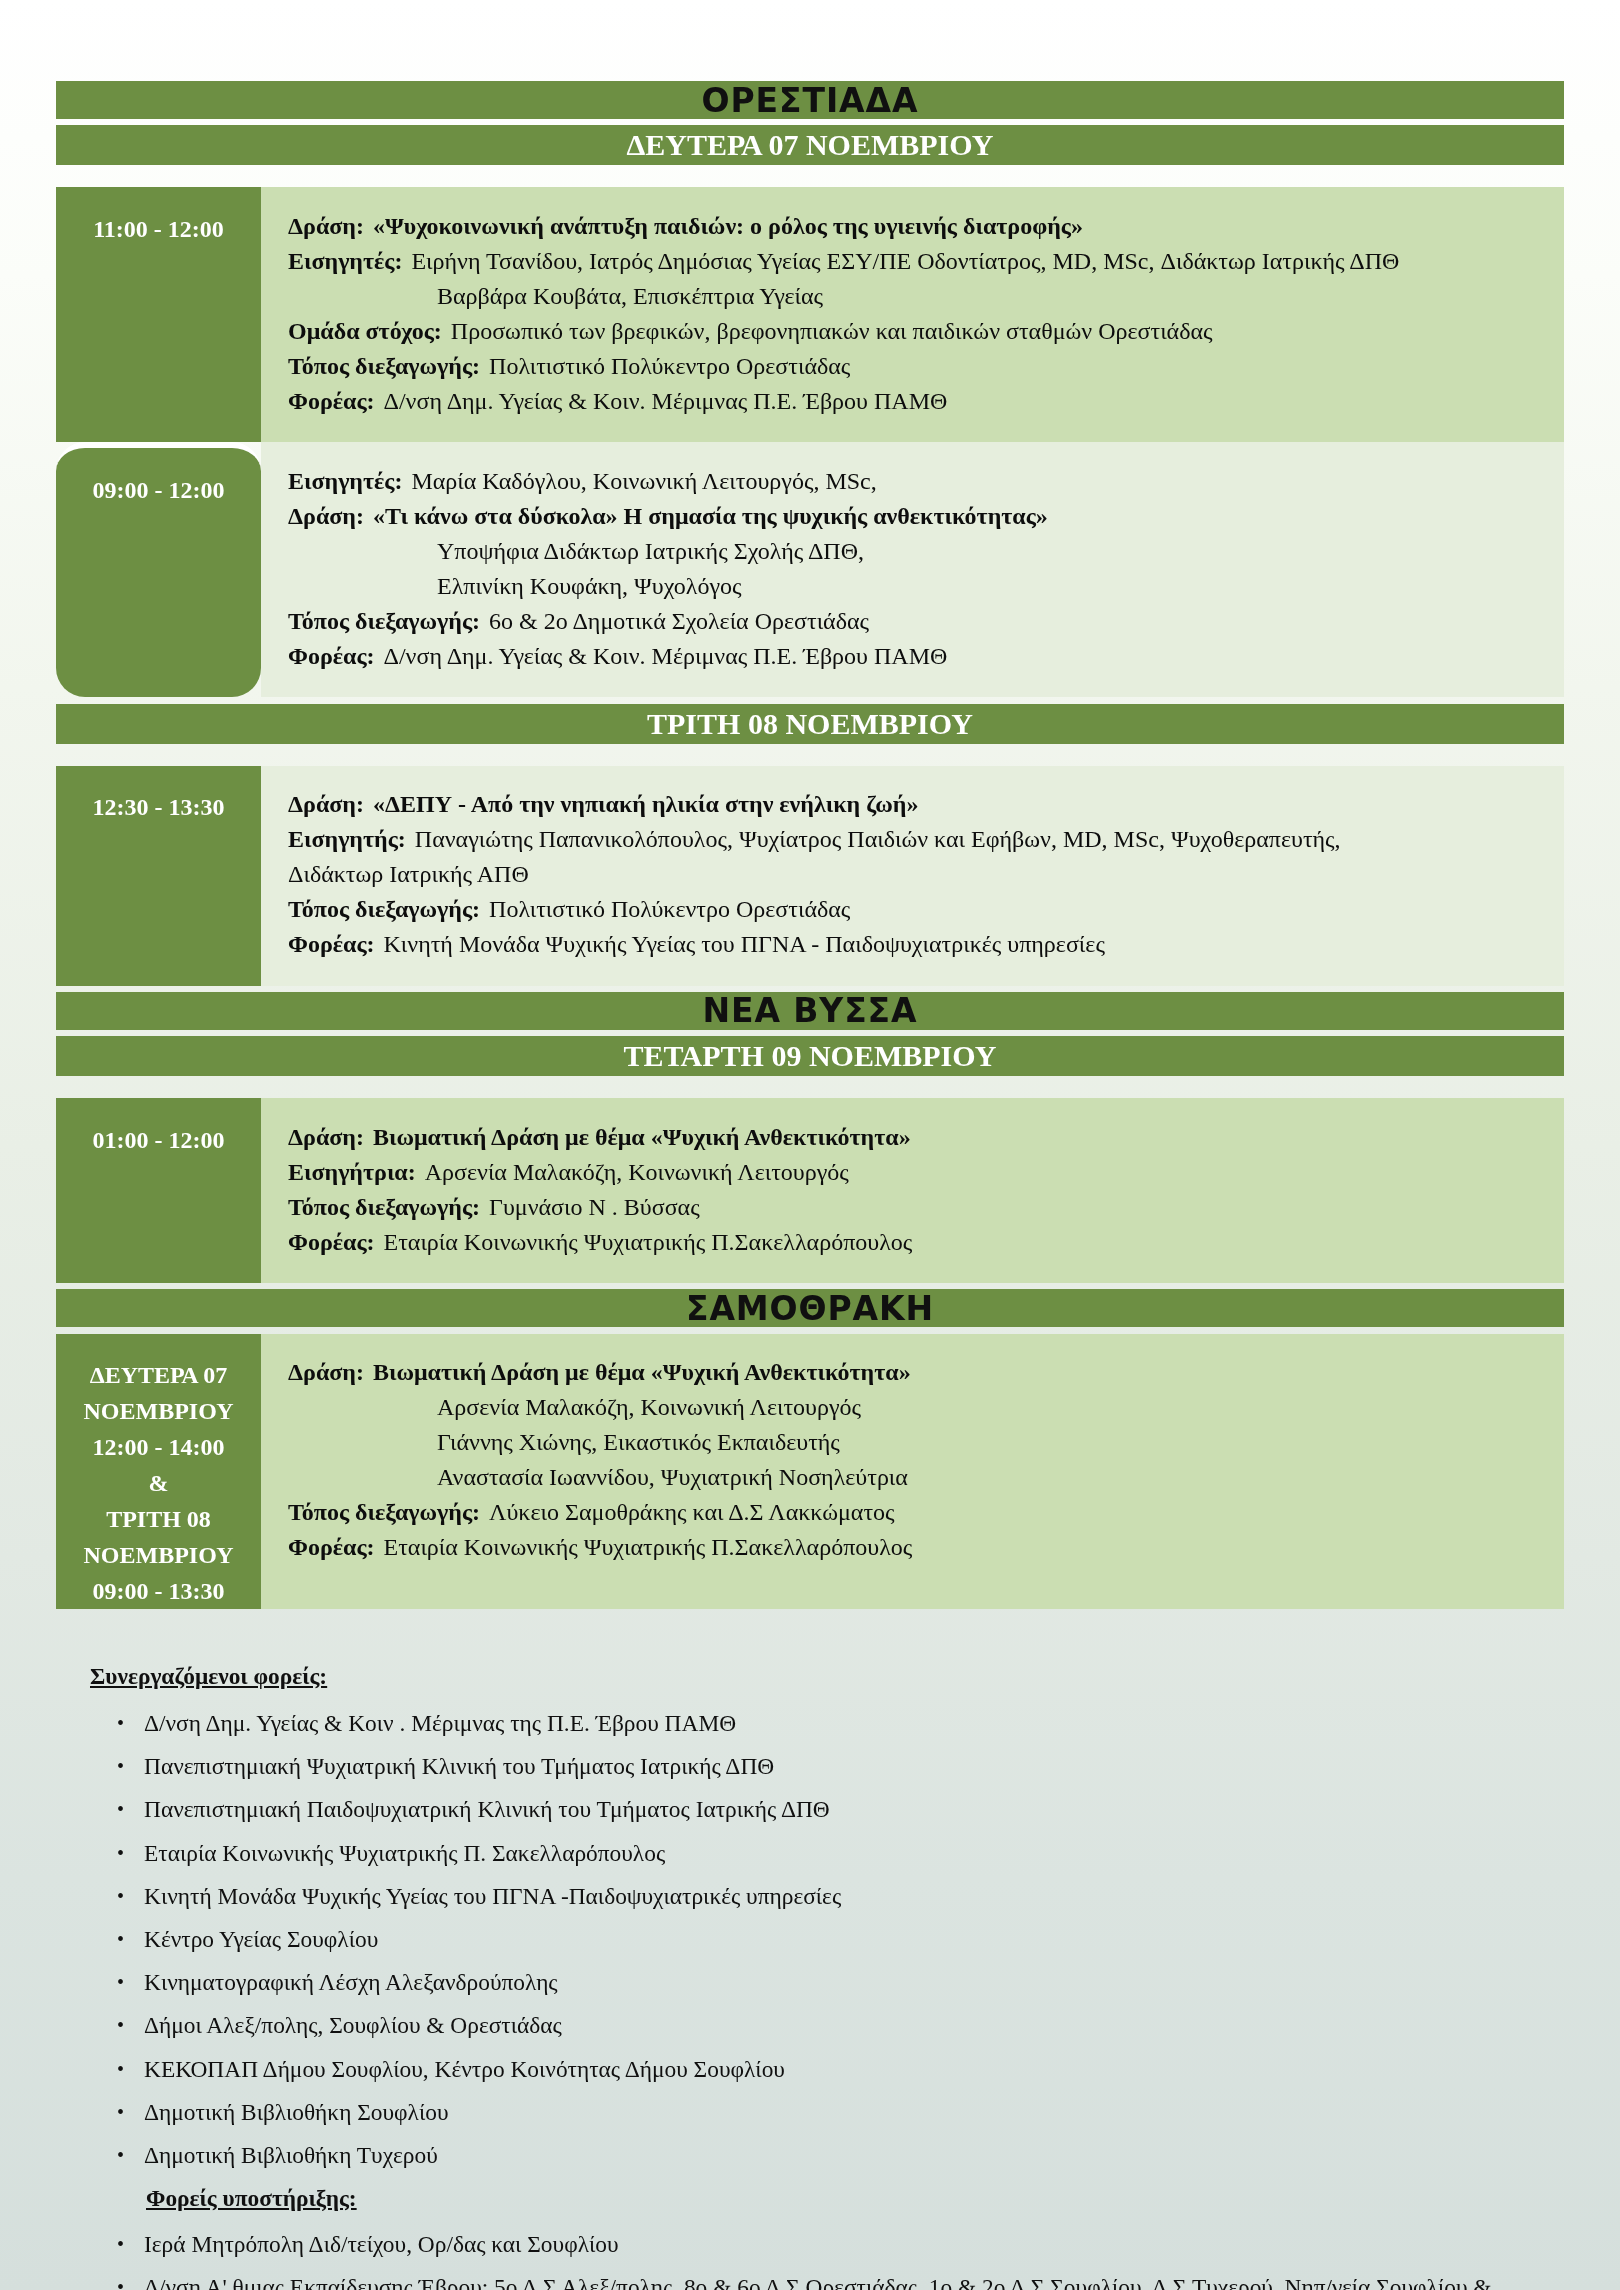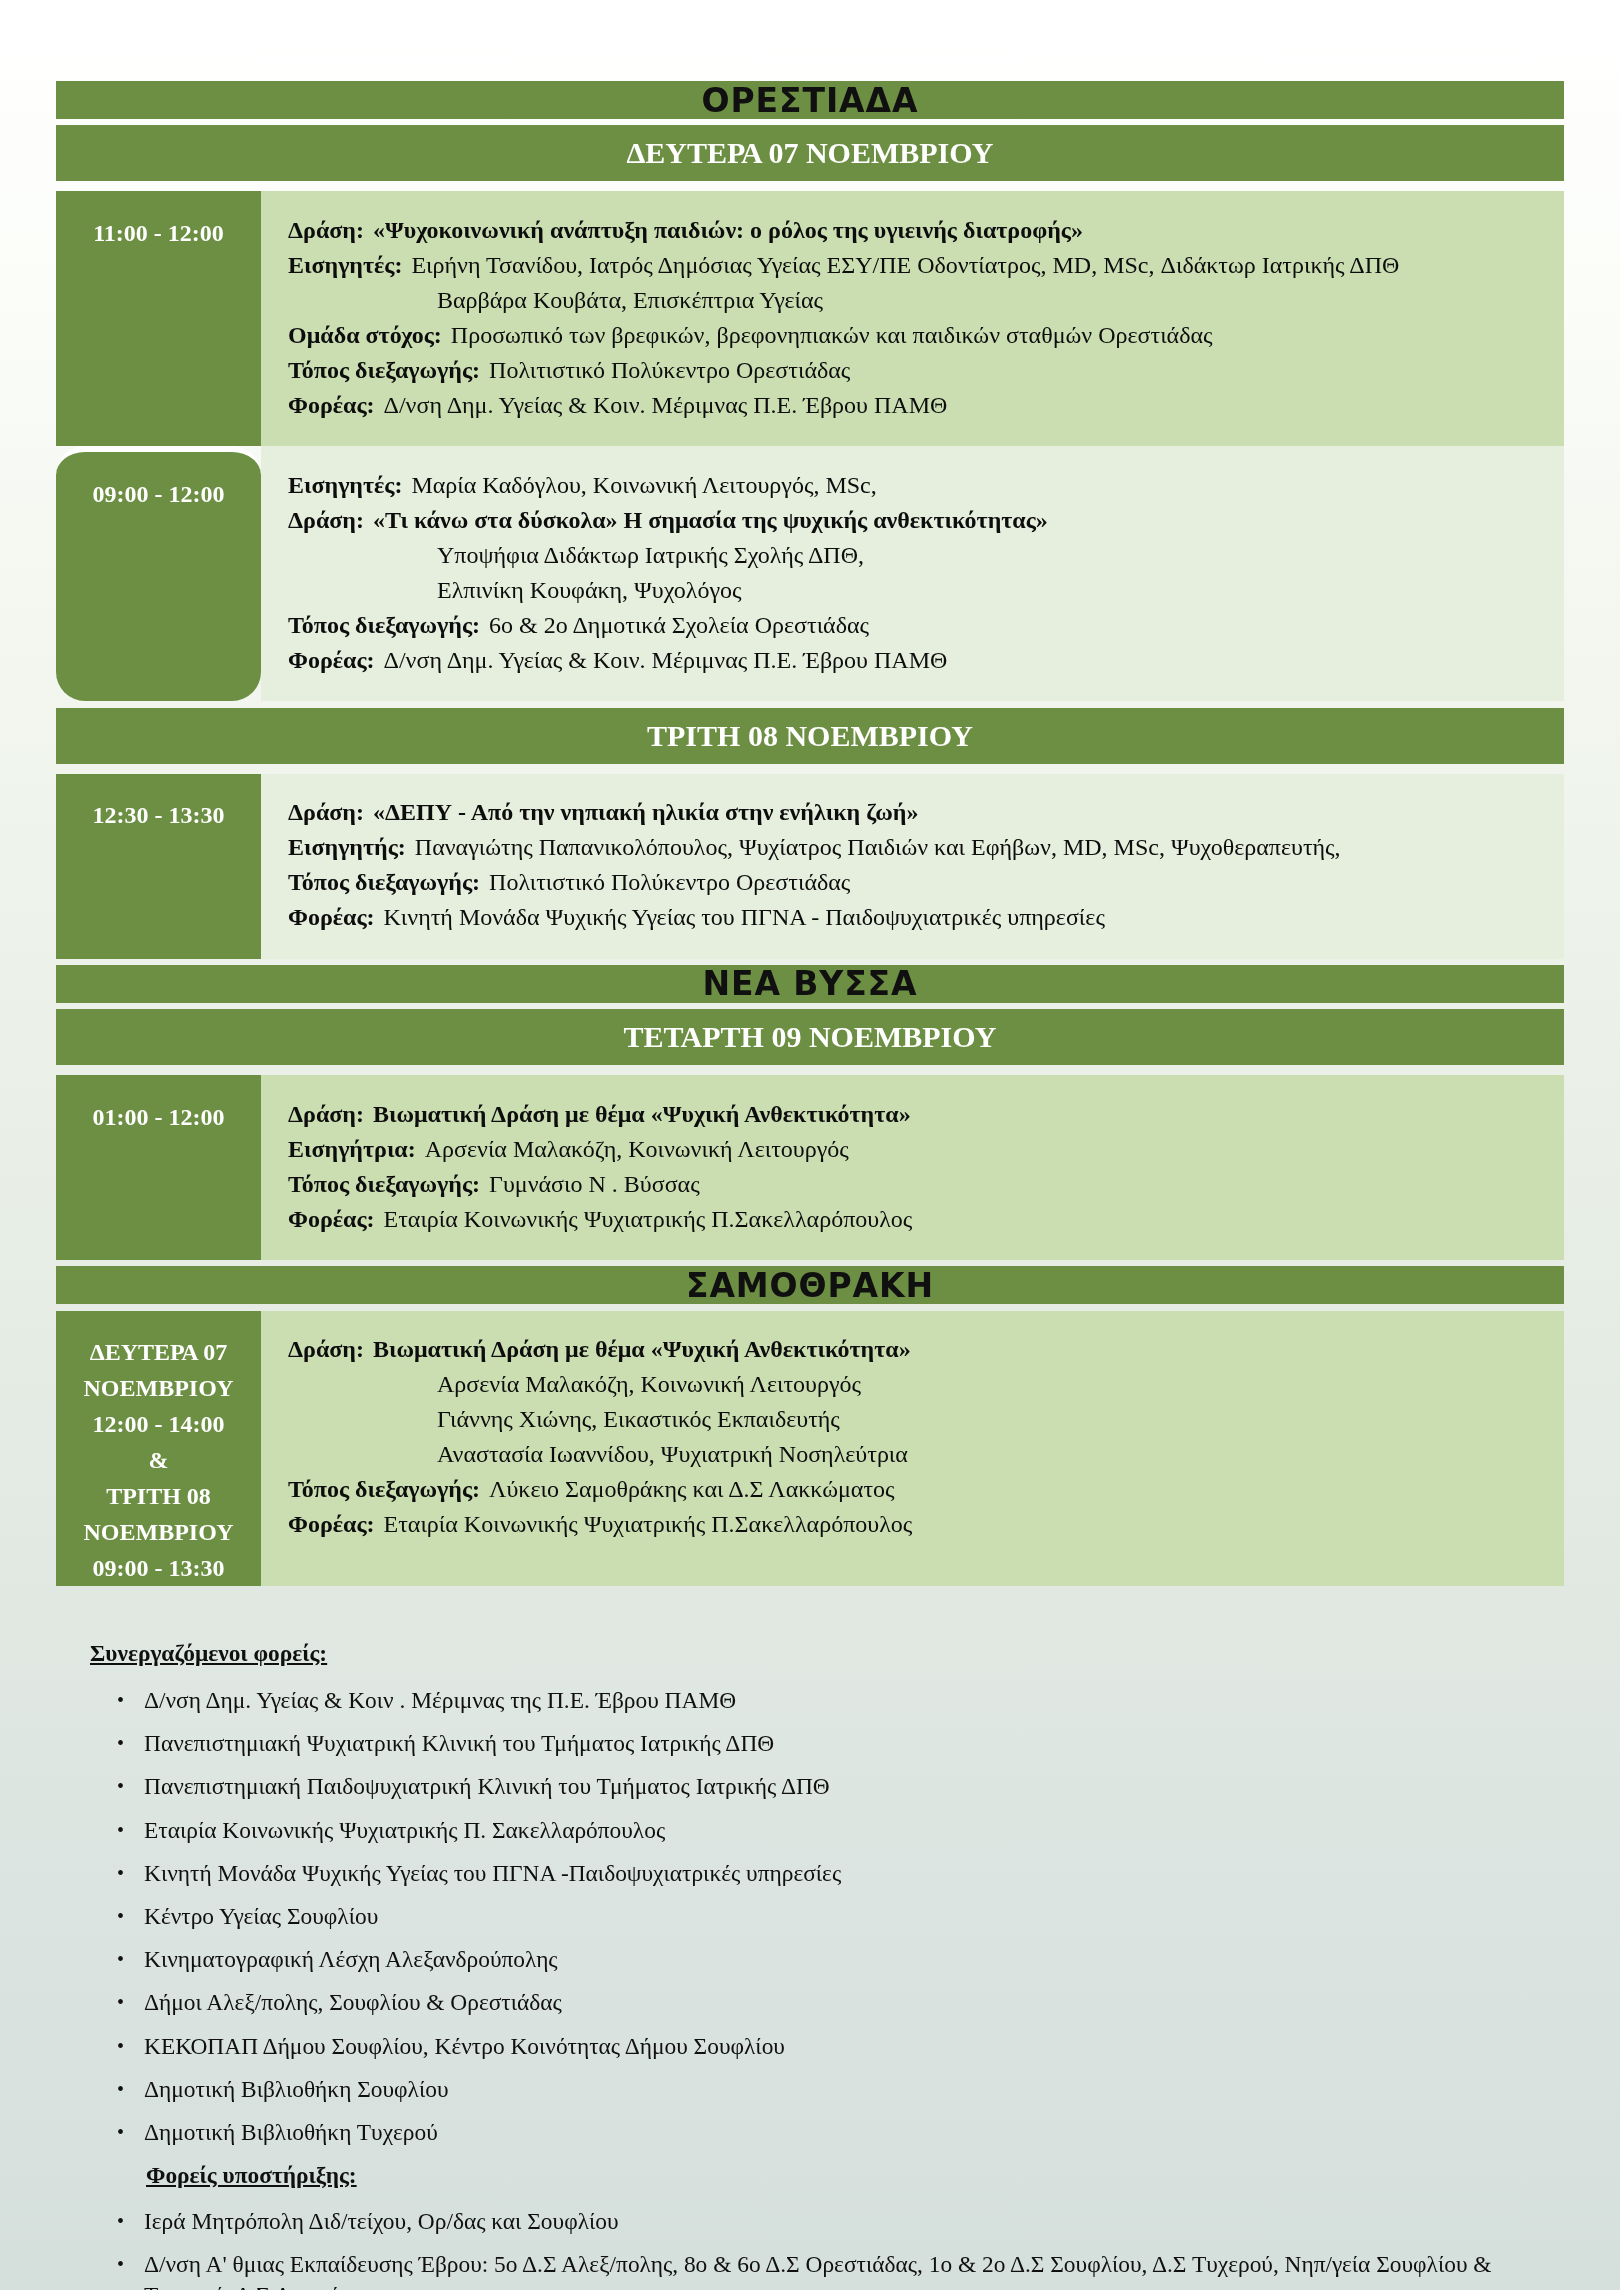--- a/index.html
+++ b/index.html
@@ -19,26 +19,26 @@
   .city-band {
     height: 38px;
     background: #6d8f43;
     display: flex; align-items: center; justify-content: center;
     font-family: "DejaVu Sans", "Liberation Sans", sans-serif;
     font-weight: bold; font-size: 33px; color: #101010;
     letter-spacing: 0.9px;
     margin-bottom: 6.3px;
   }
   .day-band {
-    height: 56px;
+    height: 40px;
     background: #6d8f43;
     display: flex; align-items: center; justify-content: center;
     font-family: "Liberation Serif", serif;
     font-weight: bold; font-size: 30px; color: #ffffff;
-    margin-bottom: 10px;
+    margin-bottom: 22px;
   }
   .rows { margin-bottom: 6.3px; }
   .row { display: flex; }
   .row:not(:first-child) .time { border-top: 6.3px solid #ffffff; border-radius: 29px; }
   .time {
     flex: 0 0 205px; box-sizing: border-box;
     background: #6d8f43; color: #ffffff;
     font-weight: bold; font-size: 24px;
     text-align: center; padding: 23.4px 7.2px 0 7.2px;
     line-height: 36px;
@@ -113,20 +113,21 @@
     <div class="day-band">
       <span>ΤΡΙΤΗ 08 ΝΟΕΜΒΡΙΟΥ</span>
     </div>
 
     <div class="rows">
       <div class="row">
         <div class="time">12:30 - 13:30</div>
         <div class="content bg-b">
           <div class="line title"><span class="lbl">Δράση:</span><span>«ΔΕΠΥ - Από την νηπιακή ηλικία στην ενήλικη ζωή»</span></div>
           <div class="line"><span class="lbl">Εισηγητής:</span><span>Παναγιώτης Παπανικολόπουλος, Ψυχίατρος Παιδιών και Εφήβων, MD, MSc, Ψυχοθεραπευτής,</span></div>
+          <div class="line"><span>Διδάκτωρ Ιατρικής ΑΠΘ</span></div>
           <div class="line"><span class="lbl">Τόπος διεξαγωγής:</span><span>Πολιτιστικό Πολύκεντρο Ορεστιάδας</span></div>
           <div class="line"><span class="lbl">Φορέας:</span><span>Κινητή Μονάδα Ψυχικής Υγείας του ΠΓΝΑ - Παιδοψυχιατρικές υπηρεσίες</span></div>
         </div>
       </div>
     </div>
 
     <div class="city-band">
       <span>ΝΕΑ ΒΥΣΣΑ</span>
     </div>
     <div class="day-band">

